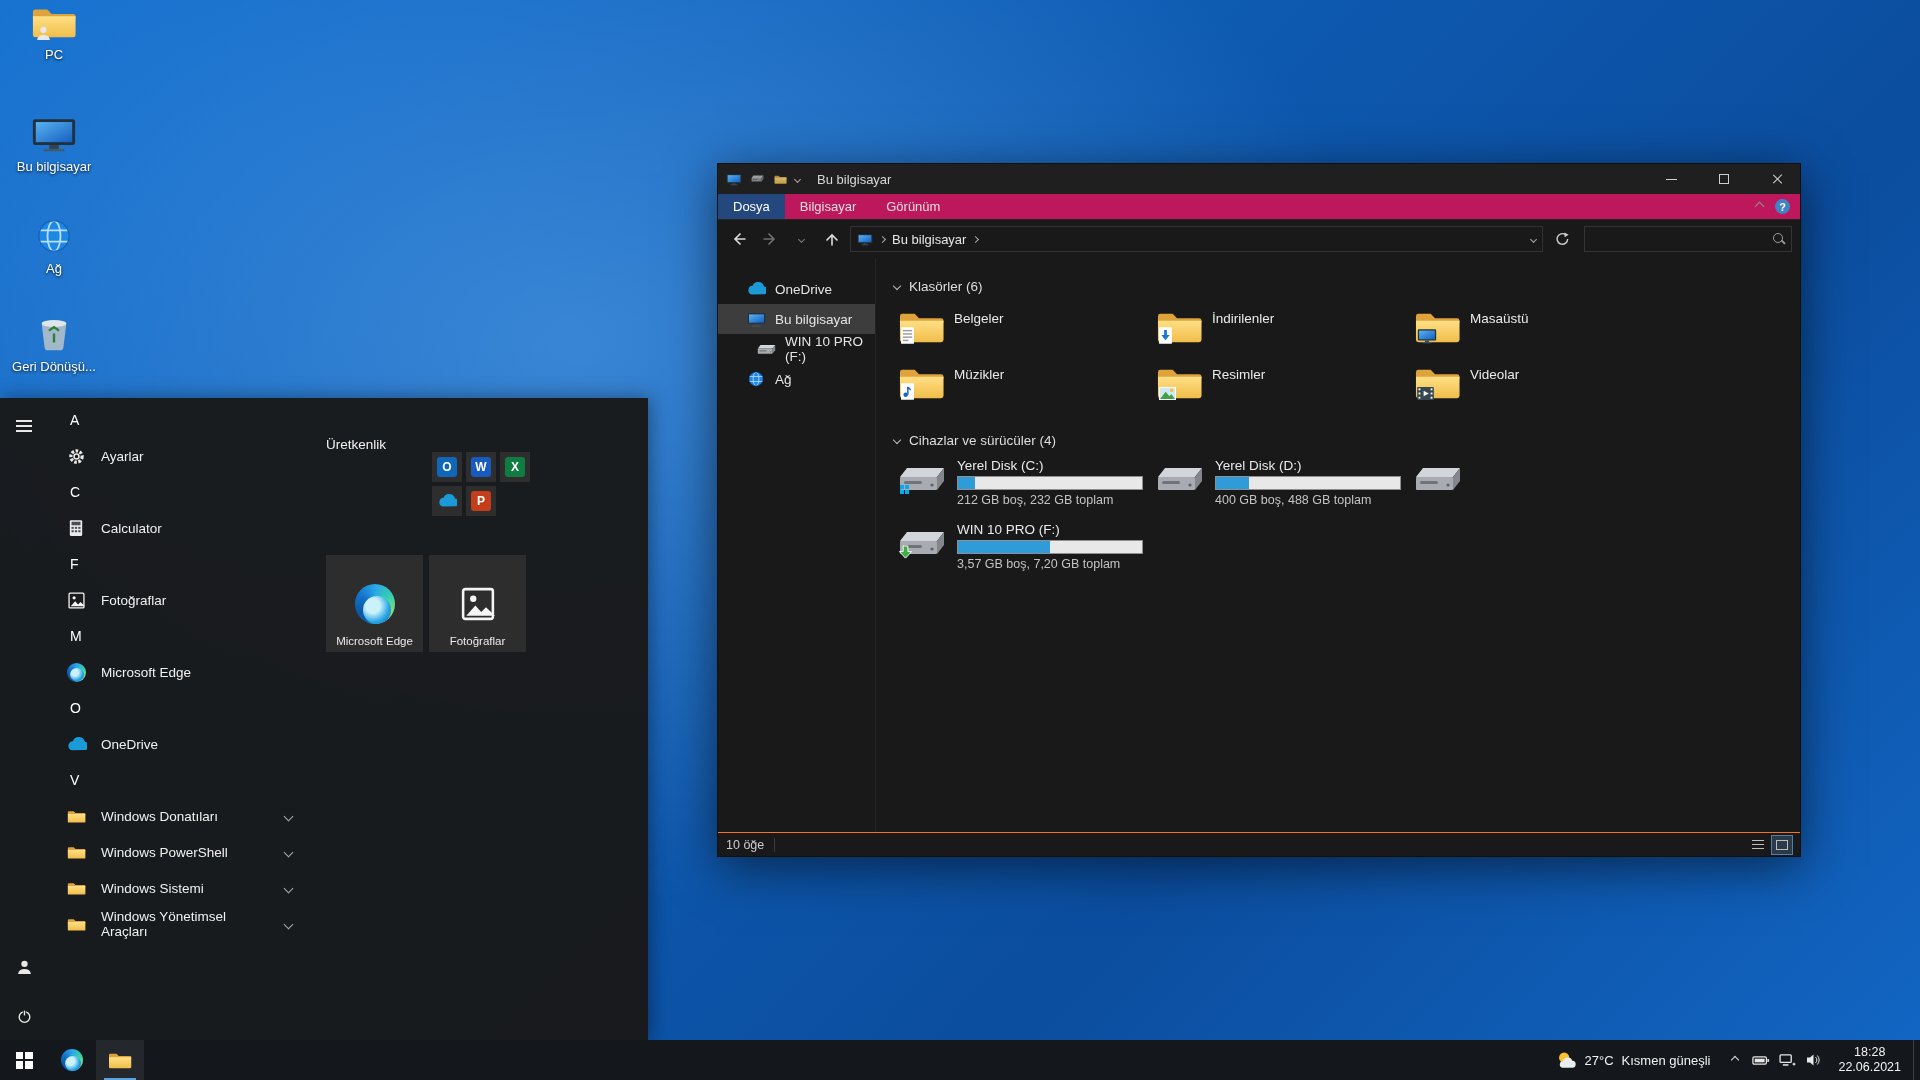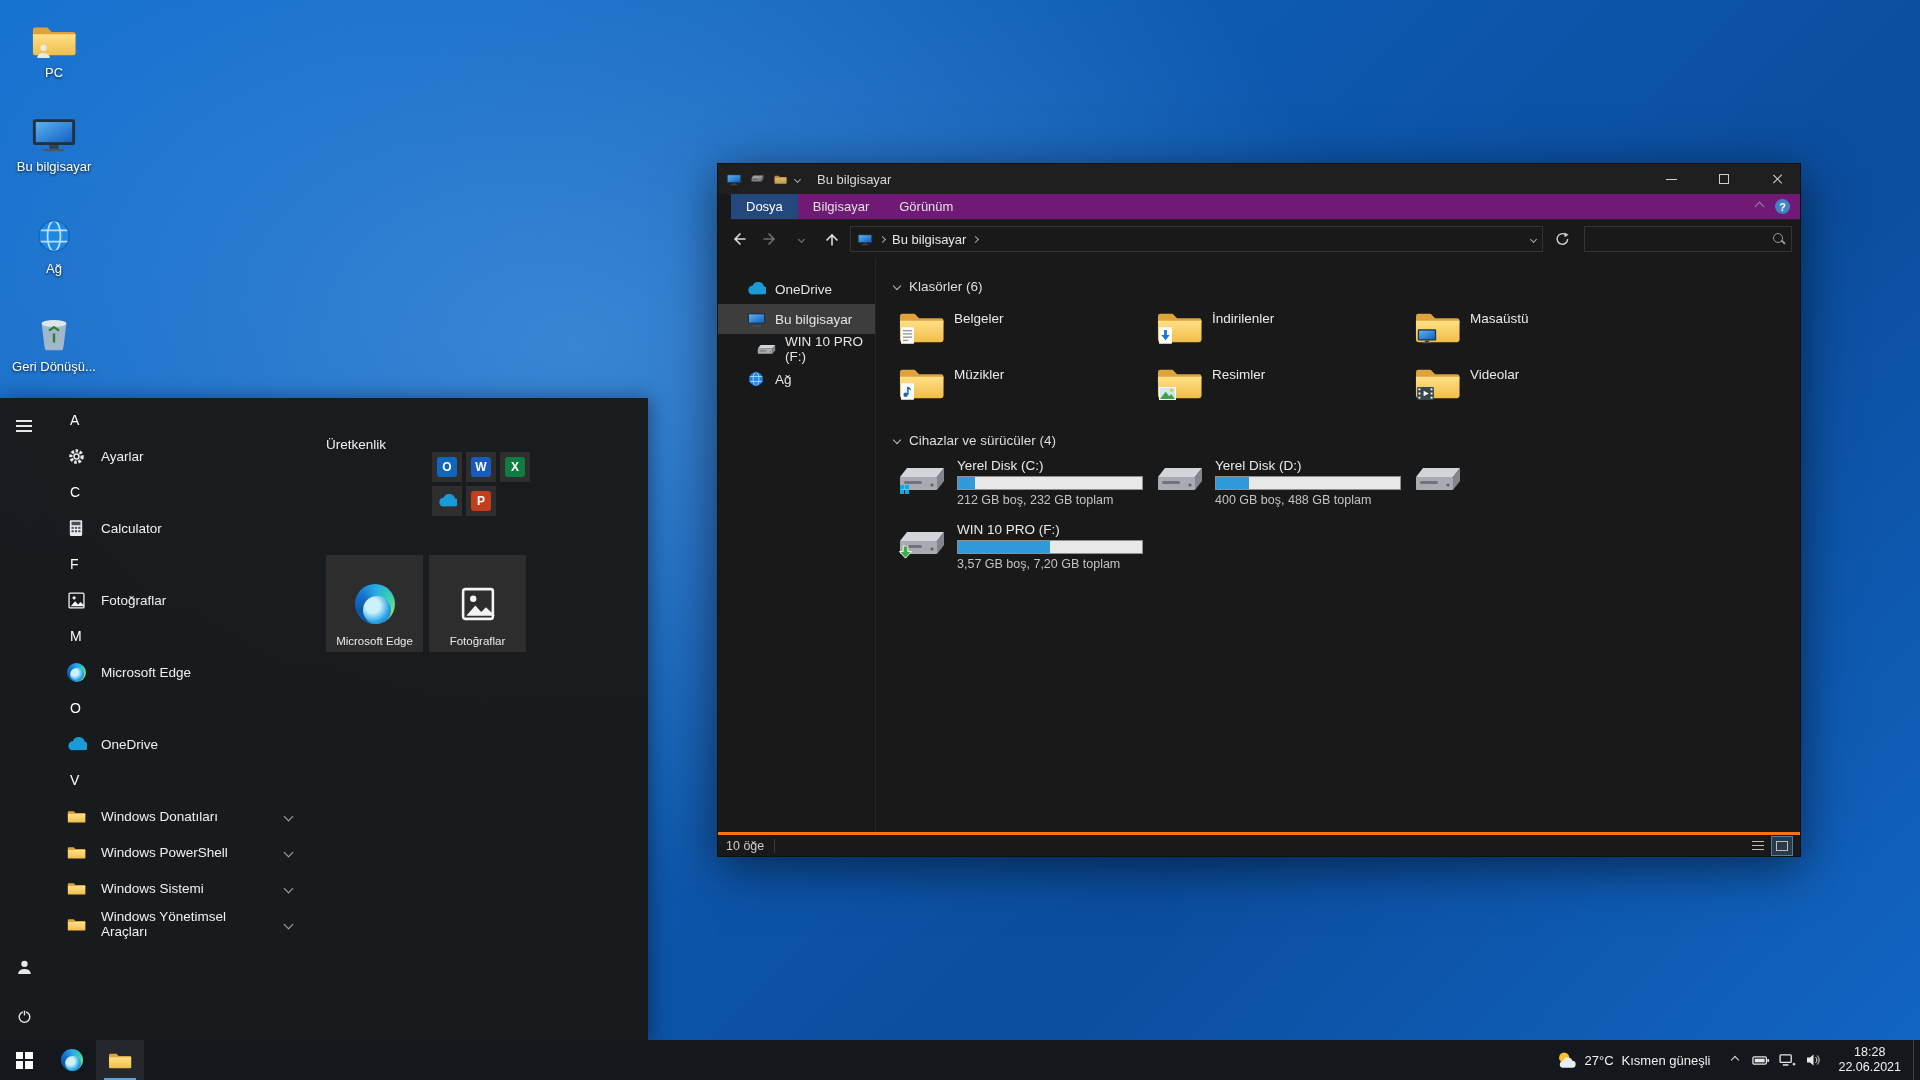--- a/index.html
+++ b/index.html
@@ -23,21 +23,21 @@
   .titlebar{height:30px;background:#1f1f1f;display:flex;align-items:center;padding-left:8px;gap:7px;flex:0 0 auto;}
   .titlebar .title{margin-left:10px;font-size:13px;color:#d8d8d8;}
   .qat{width:16px;height:16px;display:flex;align-items:center;justify-content:center;}
   .spacer{flex:1;}
   .cap{width:46px;height:30px;display:flex;align-items:center;justify-content:center;}
   .min-g{width:11px;height:1px;background:#cfcfcf;display:block;}
   .max-g{width:10px;height:10px;border:1px solid #cfcfcf;display:block;}
   .close-g{position:relative;width:12px;height:12px;display:block;}
   .close-g::before,.close-g::after{content:"";position:absolute;left:5.5px;top:0;width:1.4px;height:12px;background:#cfcfcf;}
   .close-g::before{transform:rotate(45deg);} .close-g::after{transform:rotate(-45deg);}
-  .menubar{height:26px;background:#701a75;display:flex;align-items:stretch;font-size:13px;flex:0 0 auto;border-bottom:1px solid #242424;margin-left:13px;}
+  .menubar{height:26px;background:#be185d;display:flex;align-items:stretch;font-size:13px;flex:0 0 auto;border-bottom:1px solid #242424;}
   .menu-item{padding:0 15px;display:flex;align-items:center;color:#e0e0e0;}
   .menu-item.active{background:#24477e;color:#fff;}
   .menubar .right{margin-left:auto;display:flex;align-items:center;gap:12px;padding-right:10px;}
   .help-ic{width:15px;height:15px;border-radius:50%;background:#3f83c6;color:#fff;font-size:11px;font-weight:bold;
     display:flex;align-items:center;justify-content:center;}
   .help-ic::after{content:"?";}
   .addrrow{height:38px;display:flex;align-items:center;padding:0 8px;gap:5px;flex:0 0 auto;}
   .navbtn{width:26px;height:26px;display:flex;align-items:center;justify-content:center;color:#dcdcdc;}
   .navbtn.dim{color:#6f6f6f;}
   .addrbox{flex:1;height:26px;border:1px solid #333;background:#191919;display:flex;align-items:center;padding:0 6px;gap:7px;}
@@ -62,21 +62,21 @@
   .flabel{font-size:13.5px;color:#eaeaea;padding-top:3px;}
   .ovl{position:absolute;left:3px;bottom:2px;}
   .dgrid{display:grid;grid-template-columns:258px 258px 258px;margin-top:6px;}
   .ditem{height:64px;display:flex;gap:11px;align-items:flex-start;}
   .dricon{width:48px;height:30px;position:relative;flex:0 0 auto;margin-top:6px;}
   .dmeta{display:flex;flex-direction:column;}
   .dname{font-size:13.5px;color:#eaeaea;}
   .dbar{width:186px;height:14px;background:#e8e8e8;border:1px solid #8f8f8f;margin:3px 0 3px 0;}
   .dbar i{display:block;height:100%;background:#2f9bd8;}
   .dinfo{font-size:12.5px;color:#c3c3c3;}
-  .statusbar{height:24px;border-top:3px solid #f97316;display:flex;align-items:center;padding:0 8px;font-size:12.5px;color:#cdcdcd;flex:0 0 auto;}
+  .statusbar{height:24px;border-top:1px solid #f97316;display:flex;align-items:center;padding:0 8px;font-size:12.5px;color:#cdcdcd;flex:0 0 auto;}
   .statusbar .sep{width:1px;height:14px;background:#3a3a3a;margin-left:10px;}
   .viewbtns{margin-left:auto;display:flex;gap:4px;}
   .vbtn{width:20px;height:18px;display:flex;align-items:center;justify-content:center;}
   .vbtn.sel{background:rgba(100,160,220,.25);outline:1px solid #4e7fae;}
   .vi-lines{width:12px;height:10px;background:repeating-linear-gradient(#bdbdbd 0 1.5px,transparent 1.5px 4px);}
   .vi-thumb{width:12px;height:10px;border:1.5px solid #bdbdbd;}
   
   .start{position:absolute;left:0;top:398px;width:648px;height:644px;background:rgba(25,25,25,.97);z-index:8;display:flex;color:#f0f0f0;box-shadow:2px 0 18px rgba(0,0,0,.4);}
   .rail{width:48px;display:flex;flex-direction:column;align-items:center;justify-content:space-between;padding:16px 0 14px 0;flex:0 0 auto;}
   .rail .grp{display:flex;flex-direction:column;align-items:center;gap:26px;}
@@ -204,21 +204,21 @@
         <path d="M6.5 2.5 L12 8 l-5.5 5.5 M12 8 H1.5" fill="none" stroke="currentColor" stroke-width="1.6"></path>
       </g>
     <g id="ic-arrow-u">
         <path d="M2.5 9.5 L8 4 l5.5 5.5 M8 4 v10.5" fill="none" stroke="currentColor" stroke-width="1.6"></path>
       </g>
   </defs>
 </svg>
 
 <div class="desktop">
 
-  <div class="dicon" style="left:8px;top:18px;">
+  <div class="dicon" style="left:8px;top:0;">
     <span class="ic">
       <svg viewBox="0 0 48 38" width="46" height="37">
           <use href="#ic-folder"></use>
         </svg>
       <svg viewBox="0 0 32 32" width="17" height="17" style="position:absolute;left:5px;bottom:3px;">
           <use href="#ic-person"></use>
         </svg>
     </span>
     <span>PC</span>
   </div>

